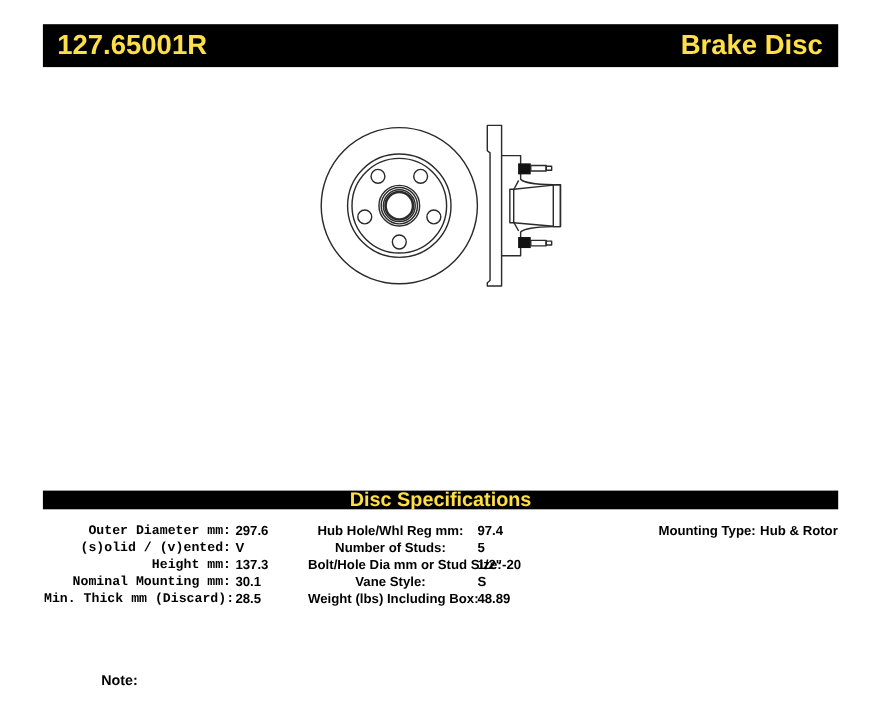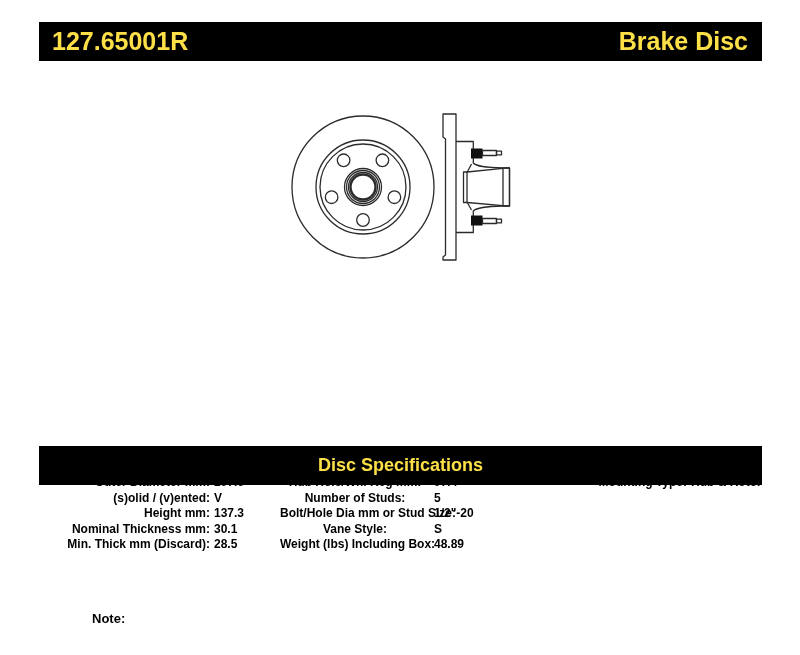--- a/index.html
+++ b/index.html
@@ -11,33 +11,33 @@
   .bar {
     position: absolute; left: 39px; width: 723px; background: #000000;
     color: #fde047; font-weight: bold;
   }
   .header-bar {
     top: 22px; height: 39px; display: flex; align-items: center;
     justify-content: space-between; font-size: 25px;
     padding: 0 14px 0 13px; box-sizing: border-box;
   }
   .spec-bar {
-    top: 446px; height: 39px; display: flex; align-items: center;
+    top: 446px; height: 17px; display: flex; align-items: center;
     justify-content: center; font-size: 18px;
   }
   .drawing-svg { position: absolute; left: 270px; top: 95px; }
   .spec-col { position: absolute; top: 475px; }
   .spec-col .spec-row {
     display: flex; line-height: 15.6px; font-size: 12px; font-weight: bold;
     white-space: nowrap;
   }
   .spec-label { text-align: right; flex: 0 0 auto; }
   .spec-value { margin-left: 4px; text-align: center; }
   .col-left  { left: 40px; }
-  .col-left .spec-label  { width: 170px; }
+  .col-left .spec-label  { width: 170px; font-family: Liberation Mono, monospace; }
   .col-mid   { left: 280px; }
   .col-mid .spec-label   { width: 150px; text-align: center; }
   .col-right { left: 572px; }
   .col-right .spec-label { width: 115px; }
   .note-label {
     position: absolute; left: 92px; top: 571px;
     font-size: 13px; font-weight: bold; margin-top: 40px;
   }
 </style>
 </head>
@@ -103,21 +103,21 @@
   </div>
   <div class="spec-row">
     <span class="spec-label">(s)olid / (v)ented:</span>
     <span class="spec-value">V</span>
   </div>
   <div class="spec-row">
     <span class="spec-label">Height mm:</span>
     <span class="spec-value">137.3</span>
   </div>
   <div class="spec-row">
-    <span class="spec-label">Nominal Thickness mm:</span>
+    <span class="spec-label">Nominal Mounting mm:</span>
     <span class="spec-value">30.1</span>
   </div>
   <div class="spec-row">
     <span class="spec-label">Min. Thick mm (Discard):</span>
     <span class="spec-value">28.5</span>
   </div>
 </div>
 
 <div class="spec-col col-mid">
   <div class="spec-row">

